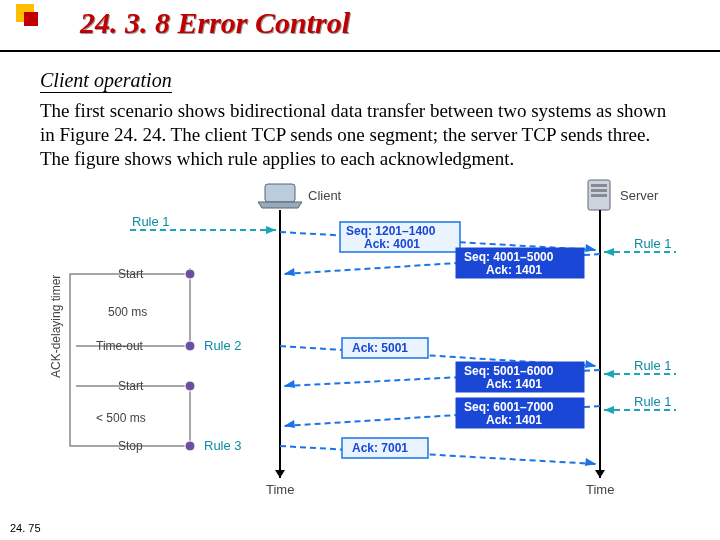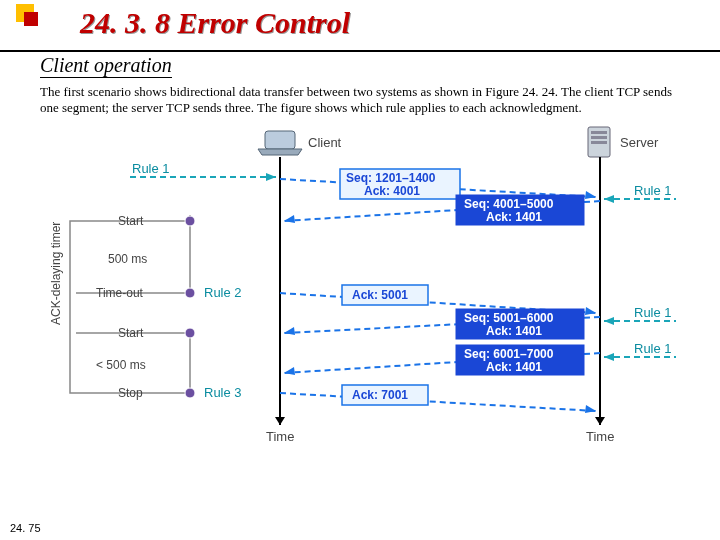--- a/index.html
+++ b/index.html
@@ -7,21 +7,21 @@
     width: 720px; height: 540px;
     background: #fff;
     font-family: "Times New Roman", serif;
     position: relative;
     overflow: hidden;
   }
   .hdr {
     position: relative;
     height: 52px;
     border-bottom: 2px solid #000;
-    margin: 0 0 0 0;
+    margin: 0 0 15px 0;
   }
   .hdr-accent {
     position: absolute; left: 16px; top: 4px;
     width: 22px; height: 22px;
   }
   .hdr-accent .y { position:absolute; left:0; top:0; width:18px; height:18px; background:#ffbf00; }
   .hdr-accent .r { position:absolute; left:8px; top:8px; width:14px; height:14px; background:#c00000; }
   .hdr-title {
     position:absolute; left:80px; top:6px;
     font-size: 30px; font-style: italic; font-weight: bold;
@@ -29,21 +29,21 @@
     text-shadow: 1px 1px 0 #999;
   }
   .subhead {
     margin: 2px 40px 2px 40px;
     font-size: 20px; font-style: italic;
     border-bottom: 1px solid #000;
     display:inline-block;
   }
   .para {
     margin: 4px 40px 8px 40px;
-    font-size: 13px;
+    font-size: 19px;
     line-height: 1.25;
   }
   .pagenum {
     position:absolute; left:10px; bottom:6px;
     font-family: Arial, sans-serif; font-size:11px;
   }
   .figwrap {
     position: relative;
     margin-left: 40px;
     width: 640px; height: 330px;

